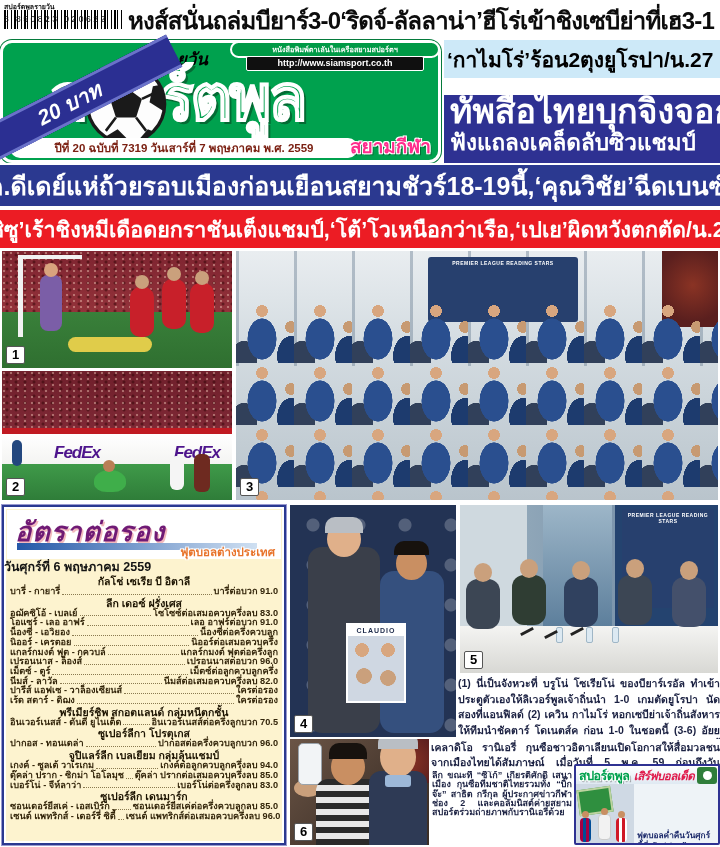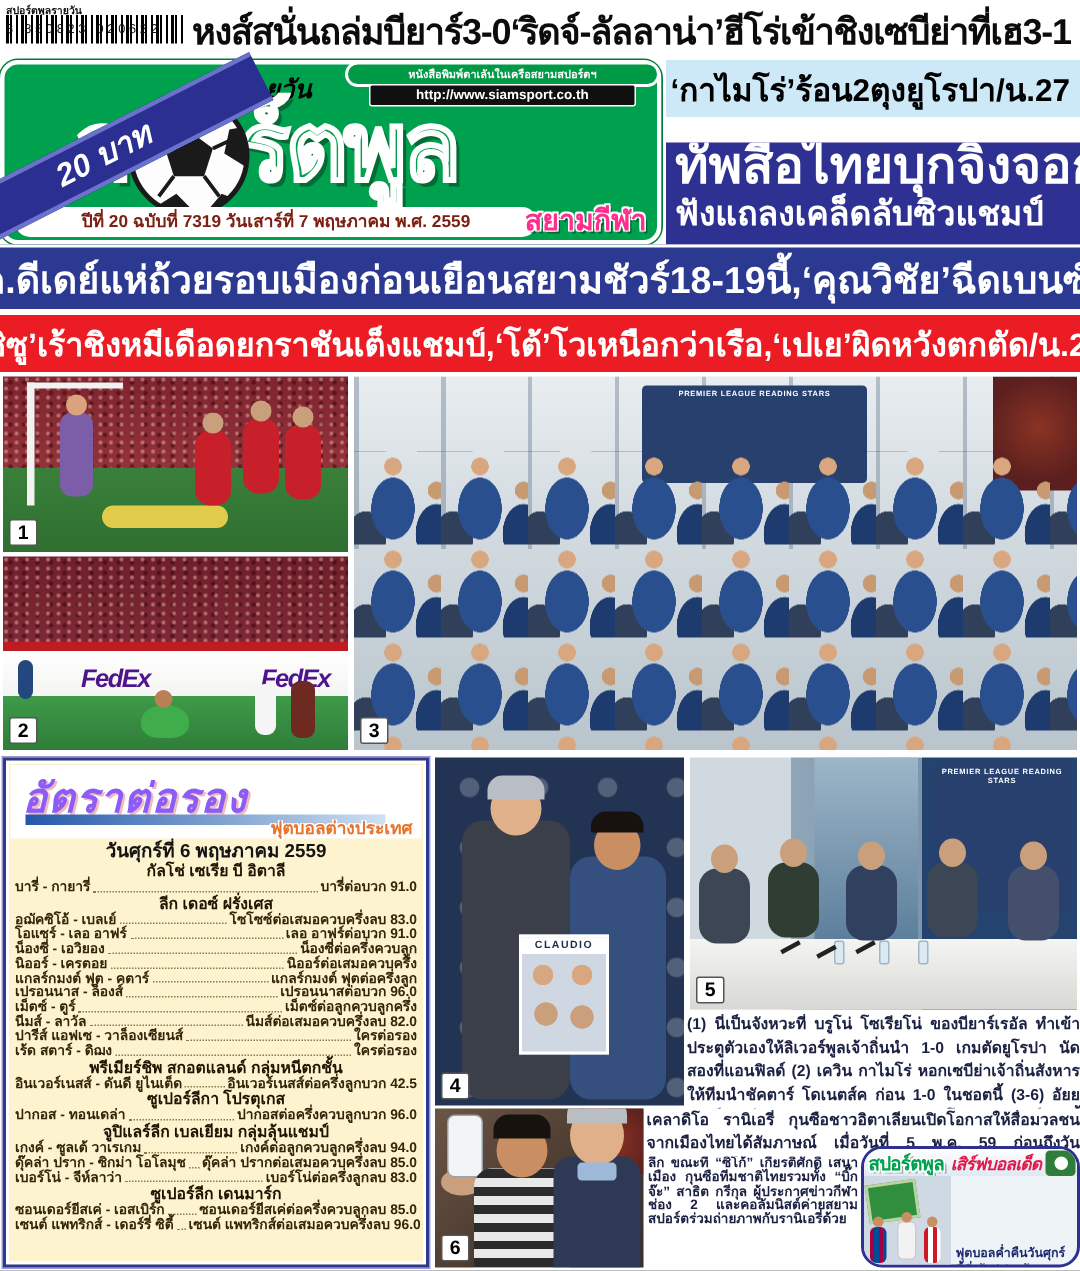--- a/index.html
+++ b/index.html
@@ -109,37 +109,37 @@
   .striped-man:before{content:"";position:absolute;left:15px;top:-30px;width:34px;height:36px;border-radius:50%;background:#c98f62;}
   .striped-man:after{content:"";position:absolute;left:13px;top:-36px;width:38px;height:16px;border-radius:10px 10px 0 0;background:#17120e;}
   .ranieri2{position:absolute;right:2px;bottom:0;width:58px;height:74px;border-radius:12px 12px 0 0;background:#2e3a55;}
   .ranieri2:before{content:"";position:absolute;left:11px;top:-34px;width:36px;height:40px;border-radius:50%;background:#e0b08a;}
   .ranieri2:after{content:"";position:absolute;left:9px;top:-38px;width:40px;height:16px;border-radius:10px 10px 0 0;background:#b9bec4;}
   .collar{position:absolute;right:18px;bottom:58px;width:26px;height:12px;background:#9db8d8;border-radius:3px;}
   
   .odds{left:2px;top:505px;width:284px;height:340px;background:#fdf3cf;border:2px solid #2b3990;
     box-shadow:inset 0 0 0 2px #fff,0 0 0 1px #9a9ad0;box-sizing:border-box;overflow:hidden;}
   .odds-head{position:relative;margin:3px 3px 0 3px;height:49px;background:#fff;}
-  .odds-title{position:absolute;left:8px;top:0px;font-size:27px;font-weight:800;font-style:italic;color:#8b5cf6;
+  .odds-title{position:absolute;left:8px;top:0px;font-size:27px;font-weight:800;font-style:italic;color:#701a75;
     letter-spacing:1px;text-shadow:1.5px 1.5px 0 #f2b9bd;}
   .odds-underline{position:absolute;left:10px;top:33px;width:240px;height:7px;background:linear-gradient(90deg,#2458a8,#cfe0f2);}
   .odds-sub{position:absolute;right:6px;top:33px;font-size:11.5px;font-weight:800;color:#e8732a;
     text-shadow:1px 1px 0 #fff,-1px -1px 0 #fff,1px -1px 0 #fff,-1px 1px 0 #fff;}
-  .odds-date{text-align:center;font-size:12.5px;font-weight:800;color:#141414;line-height:15px;margin-top:1px;}
+  .odds-date{font-size:12.5px;font-weight:800;color:#141414;line-height:15px;margin-top:1px;}
   .odds-body{padding:0 6px;}
   .odds-sec{text-align:center;font-size:10.5px;font-weight:800;color:#1d1402;line-height:11px;margin-top:1px;}
   .odds-row{display:flex;align-items:flex-end;font-size:9.2px;font-weight:700;color:#33250a;line-height:9.7px;white-space:nowrap;}
   .odds-row .dots{flex:1;border-bottom:1.5px dotted #8a7a50;margin:0 2px 2px 2px;min-width:6px;}
   
   .cap{color:#1b2142;font-weight:700;text-align:justify;overflow:hidden;}
   .capA{left:458px;top:676px;width:262px;height:63px;font-size:10.5px;line-height:15.6px;}
   .capB{left:431px;top:740px;width:289px;height:31px;font-size:10.5px;line-height:15.4px;}
   .capC{left:432px;top:771px;width:140px;height:74px;font-size:9px;line-height:9.3px;}
   
-  .ad{left:574px;top:764px;width:146px;height:81px;background:#eef3f7;border:2px solid #2e3192;border-radius:14px;box-sizing:border-box;overflow:hidden;}
+  .ad{left:574px;top:764px;width:146px;height:81px;background:#eef3f7;border:2px solid #2e3192;border-radius:2px;box-sizing:border-box;overflow:hidden;}
   .ad-head{height:18px;white-space:nowrap;padding-left:3px;background:linear-gradient(180deg,#ffffff,#dfe9f2);}
   .ad-brand{font-size:12.5px;font-weight:800;color:#00a14e;letter-spacing:-0.5px;
     text-shadow:1px 1px 0 #fff,-1px -1px 0 #fff,1px -1px 0 #fff,-1px 1px 0 #fff,2px 2px 0 rgba(0,0,0,.3);}
   .ad-brand2{font-size:11.5px;font-weight:800;font-style:italic;color:#e01b4c;letter-spacing:-0.5px;}
   .gk-cartoon{position:absolute;right:1px;top:1px;width:20px;height:17px;background:#2f7d3a;border-radius:3px;}
   .gk-cartoon:before{content:"";position:absolute;left:6px;top:4px;width:9px;height:9px;border-radius:50%;background:#fff;}
   .ad-body{display:flex;height:60px;}
   .ad-collage{position:relative;width:58px;flex:none;background:#cfd9e4;}
   .mini-pitch{position:absolute;left:2px;top:4px;width:30px;height:22px;background:#2f8f3f;border:2px solid #bcd39f;transform:rotate(-8deg);}
   .chip{position:absolute;width:11px;height:24px;border-radius:4px;}
@@ -256,21 +256,21 @@
           <span>น็องซี่ - เอวิยอง</span>
           <span class="dots"></span>
           <span>น็องซี่ต่อครึ่งควบลูก</span>
         </div>
         <div class="odds-row">
           <span>นิออร์ - เครตอย</span>
           <span class="dots"></span>
           <span>นิออร์ต่อเสมอควบครึ่ง</span>
         </div>
         <div class="odds-row">
-          <span>แกลร์กมงต์ ฟุต - คตาร์</span>
+          <span>แกลร์กมงต์ ฟุต - กควบล์</span>
           <span class="dots"></span>
           <span>แกลร์กมงต์ ฟุตต่อครึ่งลูก</span>
         </div>
         <div class="odds-row">
           <span>เปรอนนาส - ล็องส์</span>
           <span class="dots"></span>
           <span>เปรอนนาสต่อบวก 96.0</span>
         </div>
         <div class="odds-row">
           <span>เม็ตซ์ - ตูร์</span>
@@ -289,21 +289,21 @@
         </div>
         <div class="odds-row">
           <span>เร้ด สตาร์ - ดิฌง</span>
           <span class="dots"></span>
           <span>ใครต่อรอง</span>
         </div>
         <div class="odds-sec">พรีเมียร์ชิพ สกอตแลนด์ กลุ่มหนีตกชั้น</div>
         <div class="odds-row">
           <span>อินเวอร์เนสส์ - ดันดี ยูไนเต็ด</span>
           <span class="dots"></span>
-          <span>อินเวอร์เนสส์ต่อครึ่งลูกบวก 42.5</span>
+          <span>อินเวอร์เนสส์ต่อครึ่งลูกบวก 70.5</span>
         </div>
         <div class="odds-sec">ซูเปอร์ลีกา โปรตุเกส</div>
         <div class="odds-row">
           <span>ปากอส - ทอนเดล่า</span>
           <span class="dots"></span>
           <span>ปากอสต่อครึ่งควบลูกบวก 96.0</span>
         </div>
         <div class="odds-sec">จูปิแลร์ลีก เบลเยียม กลุ่มลุ้นแชมป์</div>
         <div class="odds-row">
           <span>เกงค์ - ซูลเต้ วาเรเกม</span>

